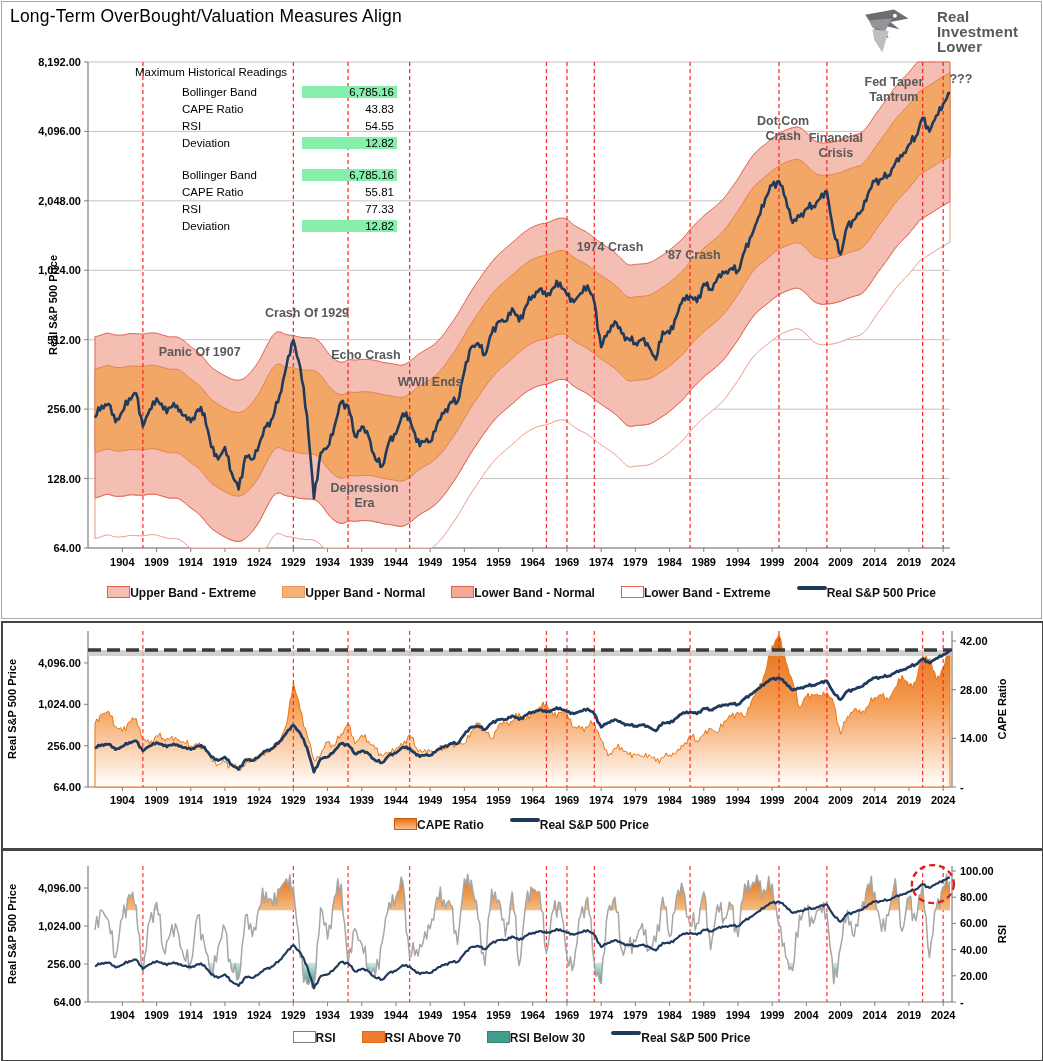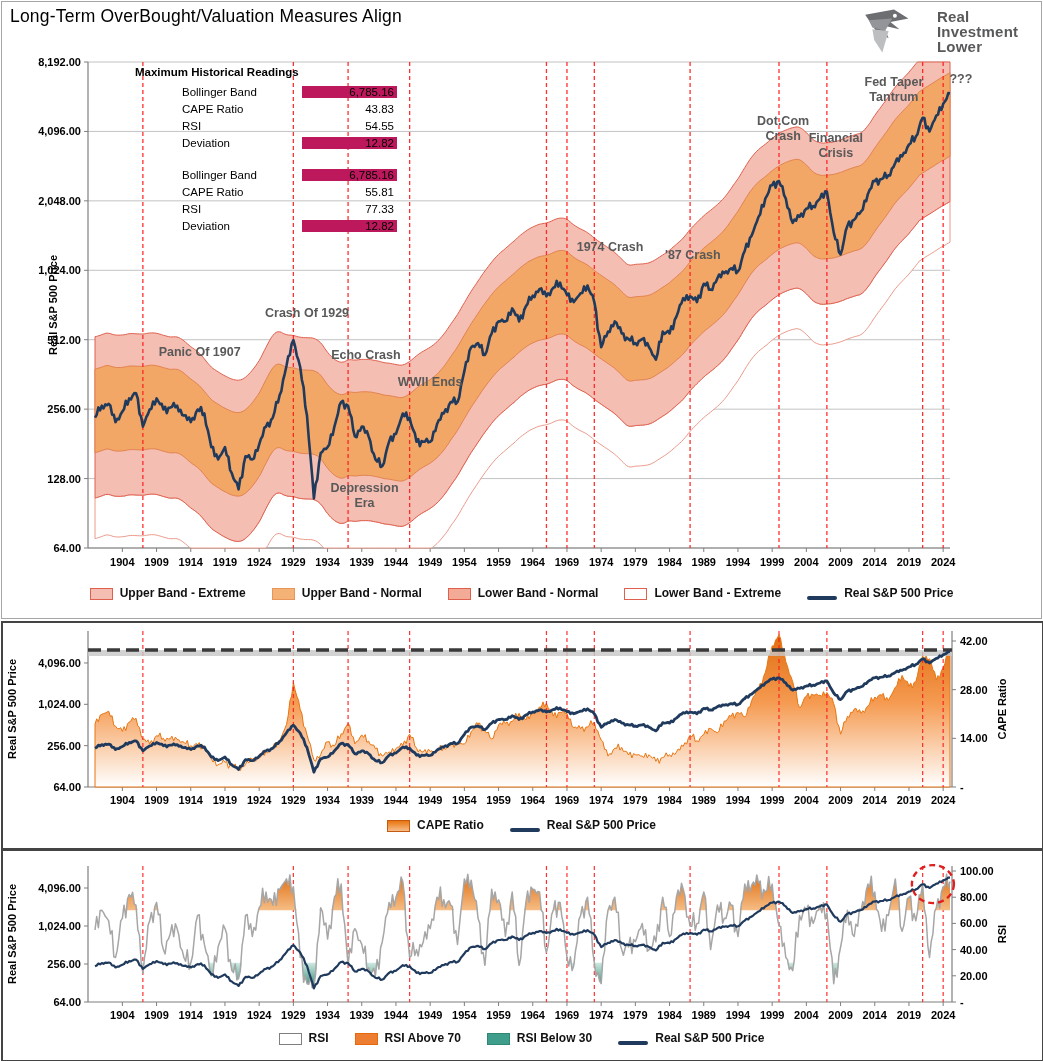--- a/index.html
+++ b/index.html
@@ -9,32 +9,32 @@
   #panel-top{top:1px;height:616px;border:1px solid #a6a6a6;}
   #panel-mid{top:621px;height:225px;border:2px solid #444;}
   #panel-bot{top:849px;height:209px;border:2px solid #444;}
   #chart-svg{position:absolute;left:0;top:0;pointer-events:none;}
   #page-title{position:absolute;left:10px;top:6px;font-size:17.5px;font-weight:normal;color:#000;letter-spacing:.2px;}
   
   #logo{position:absolute;left:858px;top:4px;width:178px;height:54px;display:flex;align-items:center;gap:6px;}
   #logo-text{font-weight:bold;color:#58595b;font-size:15px;line-height:15px;letter-spacing:.2px;margin-left:19px;}
   
   #stats-box{position:absolute;left:135px;top:66px;width:262px;font-size:11.5px;color:#000;}
-  .stats-header{font-weight:bold;height:17px;}
+  .stats-header{font-weight:normal;height:17px;}
   .stats-row{display:flex;height:17px;align-items:center;}
   .stats-label{flex:1;margin-left:47px;}
   .stats-value{width:92px;text-align:right;padding-right:3px;}
-  .hl{background:#be185d;}
+  .hl{background:#86efac;}
   .stats-gap{height:15px;}
   
   .legend{position:absolute;left:0;right:0;display:flex;justify-content:center;align-items:center;gap:26px;}
   #legend1{top:586px;}
   #legend2{top:818px;}
   #legend3{top:1031px;}
-  .legend-item{display:flex;align-items:flex-end;gap:7px;}
+  .legend-item{display:flex;align-items:flex-start;}
   .legend-label{font-size:12px;font-weight:bold;color:#111;}
   .sw-box{width:23px;height:12px;display:inline-block;box-sizing:border-box;}
   .sw-line{width:30px;height:4px;display:inline-block;border-radius:2px;}
 </style>
 </head>
 <body>
 
 <div id="stage">
   <div id="panel-top" class="panel"></div>
   <div id="panel-mid" class="panel"></div>

